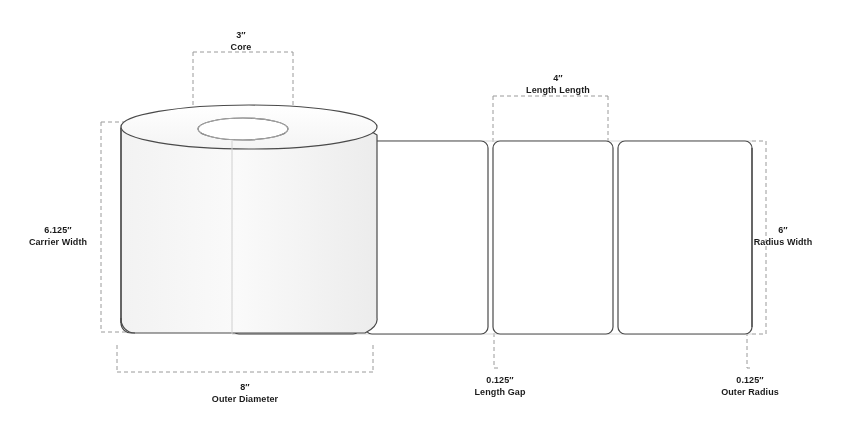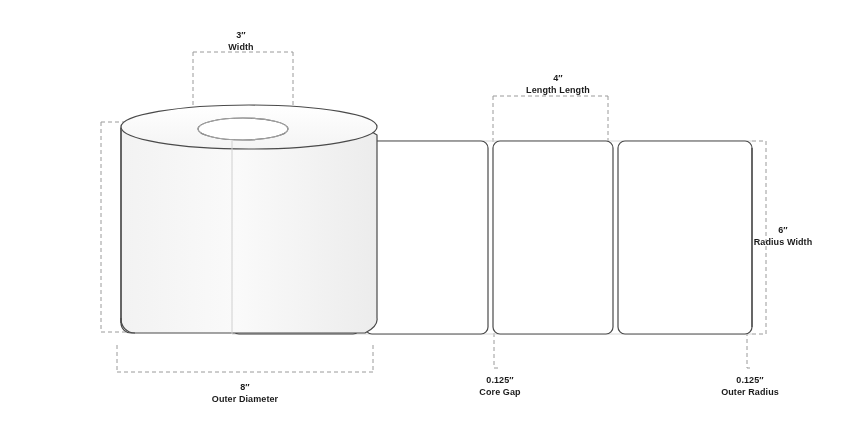--- a/index.html
+++ b/index.html
@@ -136,42 +136,46 @@
       <ellipse cx="243" cy="129" rx="45" ry="11" fill="none" stroke="#bdbdbd" stroke-width="0.8"></ellipse>
 
       <path d="M121 318 A 14 14 0 0 0 135 333" fill="none" stroke="#4a4a4a" stroke-width="1.2"></path>
 
       <path d="M232 141 L232 334" fill="none" stroke="#d0d0d0" stroke-width="1"></path>
     </g>
   </svg>
 
   <div class="ann" id="ann-core">
     <span class="val">3″</span>
-    <span class="lbl">Width</span>
+    <span class="lbl">Core</span>
   </div>
 
   <div class="ann" id="ann-label-len">
     <span class="val">4″</span>
     <span class="lbl">Length Length</span>
   </div>
 
+  <div class="ann" id="ann-carrier">
+    <span class="val">6.125″</span>
+    <span class="lbl">Carrier Width</span>
+  </div>
 
   <div class="ann" id="ann-label-width">
     <span class="val">6″</span>
     <span class="lbl">Radius Width</span>
   </div>
 
   <div class="ann" id="ann-outer-dia">
     <span class="val">8″</span>
     <span class="lbl">Outer Diameter</span>
   </div>
 
   <div class="ann" id="ann-label-gap">
     <span class="val">0.125″</span>
-    <span class="lbl">Core Gap</span>
+    <span class="lbl">Length Gap</span>
   </div>
 
   <div class="ann" id="ann-label-rad">
     <span class="val">0.125″</span>
     <span class="lbl">Outer Radius</span>
   </div>
 
 </div>
 
 </body></html>

